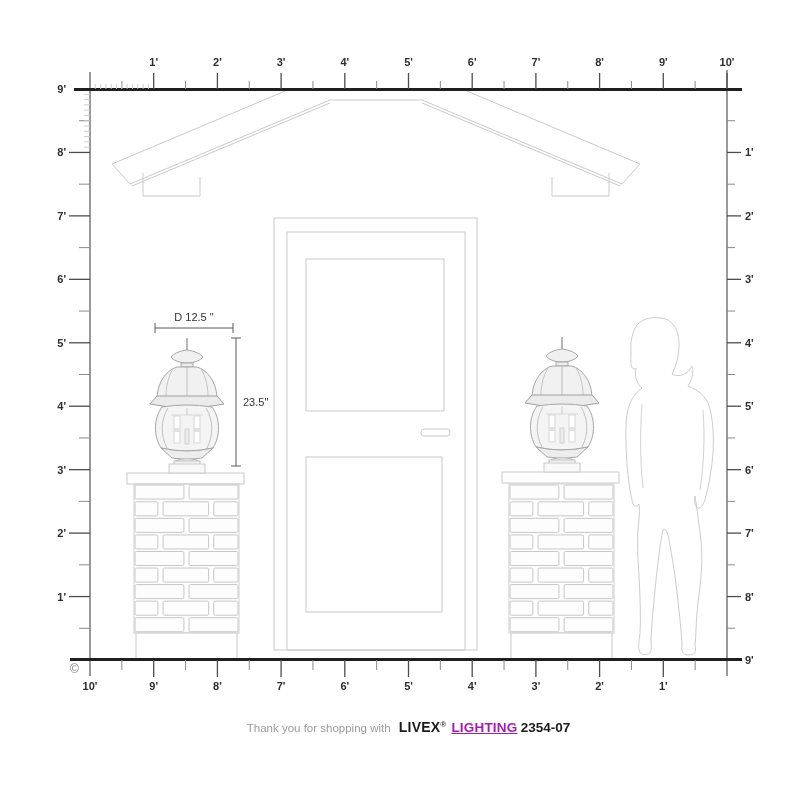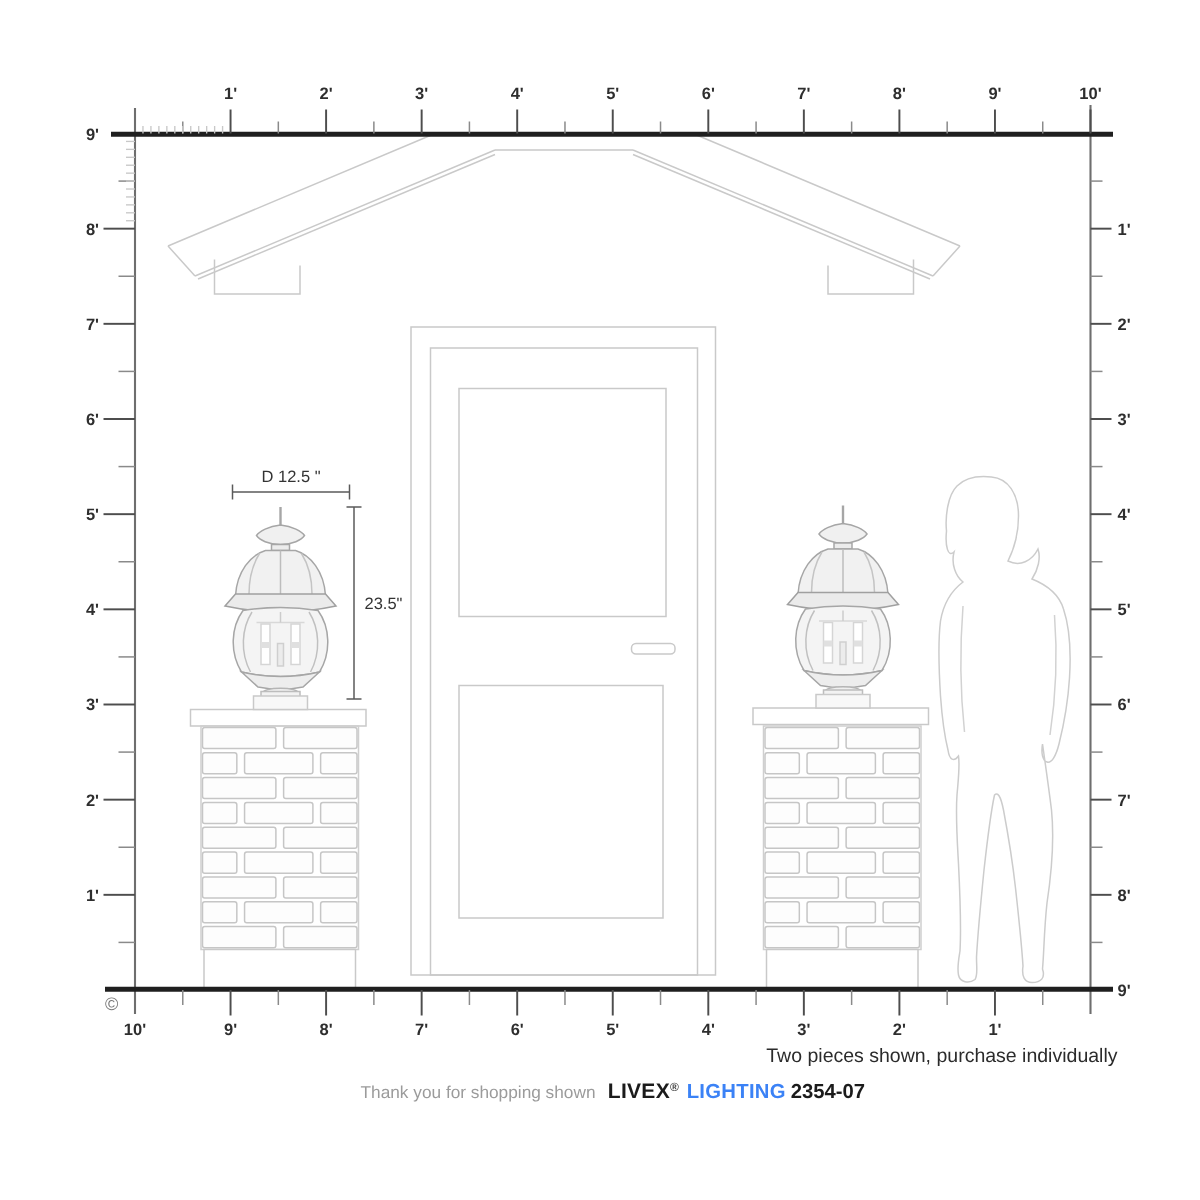--- a/index.html
+++ b/index.html
@@ -16,21 +16,21 @@
   .frame-gray{stroke:var(--ruler);stroke-width:1.4px;}
   .draw{stroke:var(--draw);stroke-width:1px;fill:none;}
   .drawf{stroke:var(--draw);stroke-width:1px;fill:#fff;}
   .dimline{stroke:var(--dim);stroke-width:1px;}
   .note{position:absolute;top:696px;right:55px;font-size:13px;color:#2b2b2b;}
   .copyright{position:absolute;top:662px;left:70px;font-size:12px;color:#777;}
   .footer{position:absolute;top:719px;left:90px;width:637px;text-align:center;
           font-size:11.5px;color:var(--muted);white-space:nowrap;}
   .footer .brand{font-weight:bold;font-size:14px;color:#1b1b1b;margin-left:5px;letter-spacing:.2px;}
   .footer .reg{font-size:8px;color:#444;vertical-align:super;font-weight:bold;}
-  .footer .brand2{font-weight:bold;font-size:13.5px;color:#3b82f6;margin-left:2px;letter-spacing:.2px;}
+  .footer .brand2{font-weight:bold;font-size:13.5px;color:#a21caf;margin-left:2px;letter-spacing:.2px;text-decoration:underline;}
   .footer .model{font-weight:bold;font-size:13.5px;color:#1b1b1b;}
 </style>
 </head>
 <body>
 
 <div class="stage">
 <svg id="svg" width="800" height="800" viewBox="0 0 800 800">
 
   <defs>
 
@@ -309,21 +309,20 @@
         <text x="281.1" y="690" text-anchor="middle" class="ruler-label">7'</text>
         <text x="344.8" y="690" text-anchor="middle" class="ruler-label">6'</text>
         <text x="408.5" y="690" text-anchor="middle" class="ruler-label">5'</text>
         <text x="472.20000000000005" y="690" text-anchor="middle" class="ruler-label">4'</text>
         <text x="535.9000000000001" y="690" text-anchor="middle" class="ruler-label">3'</text>
         <text x="599.6" y="690" text-anchor="middle" class="ruler-label">2'</text>
         <text x="663.3000000000001" y="690" text-anchor="middle" class="ruler-label">1'</text>
       </g>
 </svg>
 
-<div class="note">Two pieces shown, purchase individually</div>
 <div class="copyright">©</div>
 <div class="footer">
-  <span>Thank you for shopping shown</span>
+  <span>Thank you for shopping with</span>
   <span class="brand">LIVEX</span><span class="reg">®</span>
   <span class="brand2">LIGHTING</span>
   <span class="model">2354-07</span>
 </div>
 </div>
 
 </body></html>

